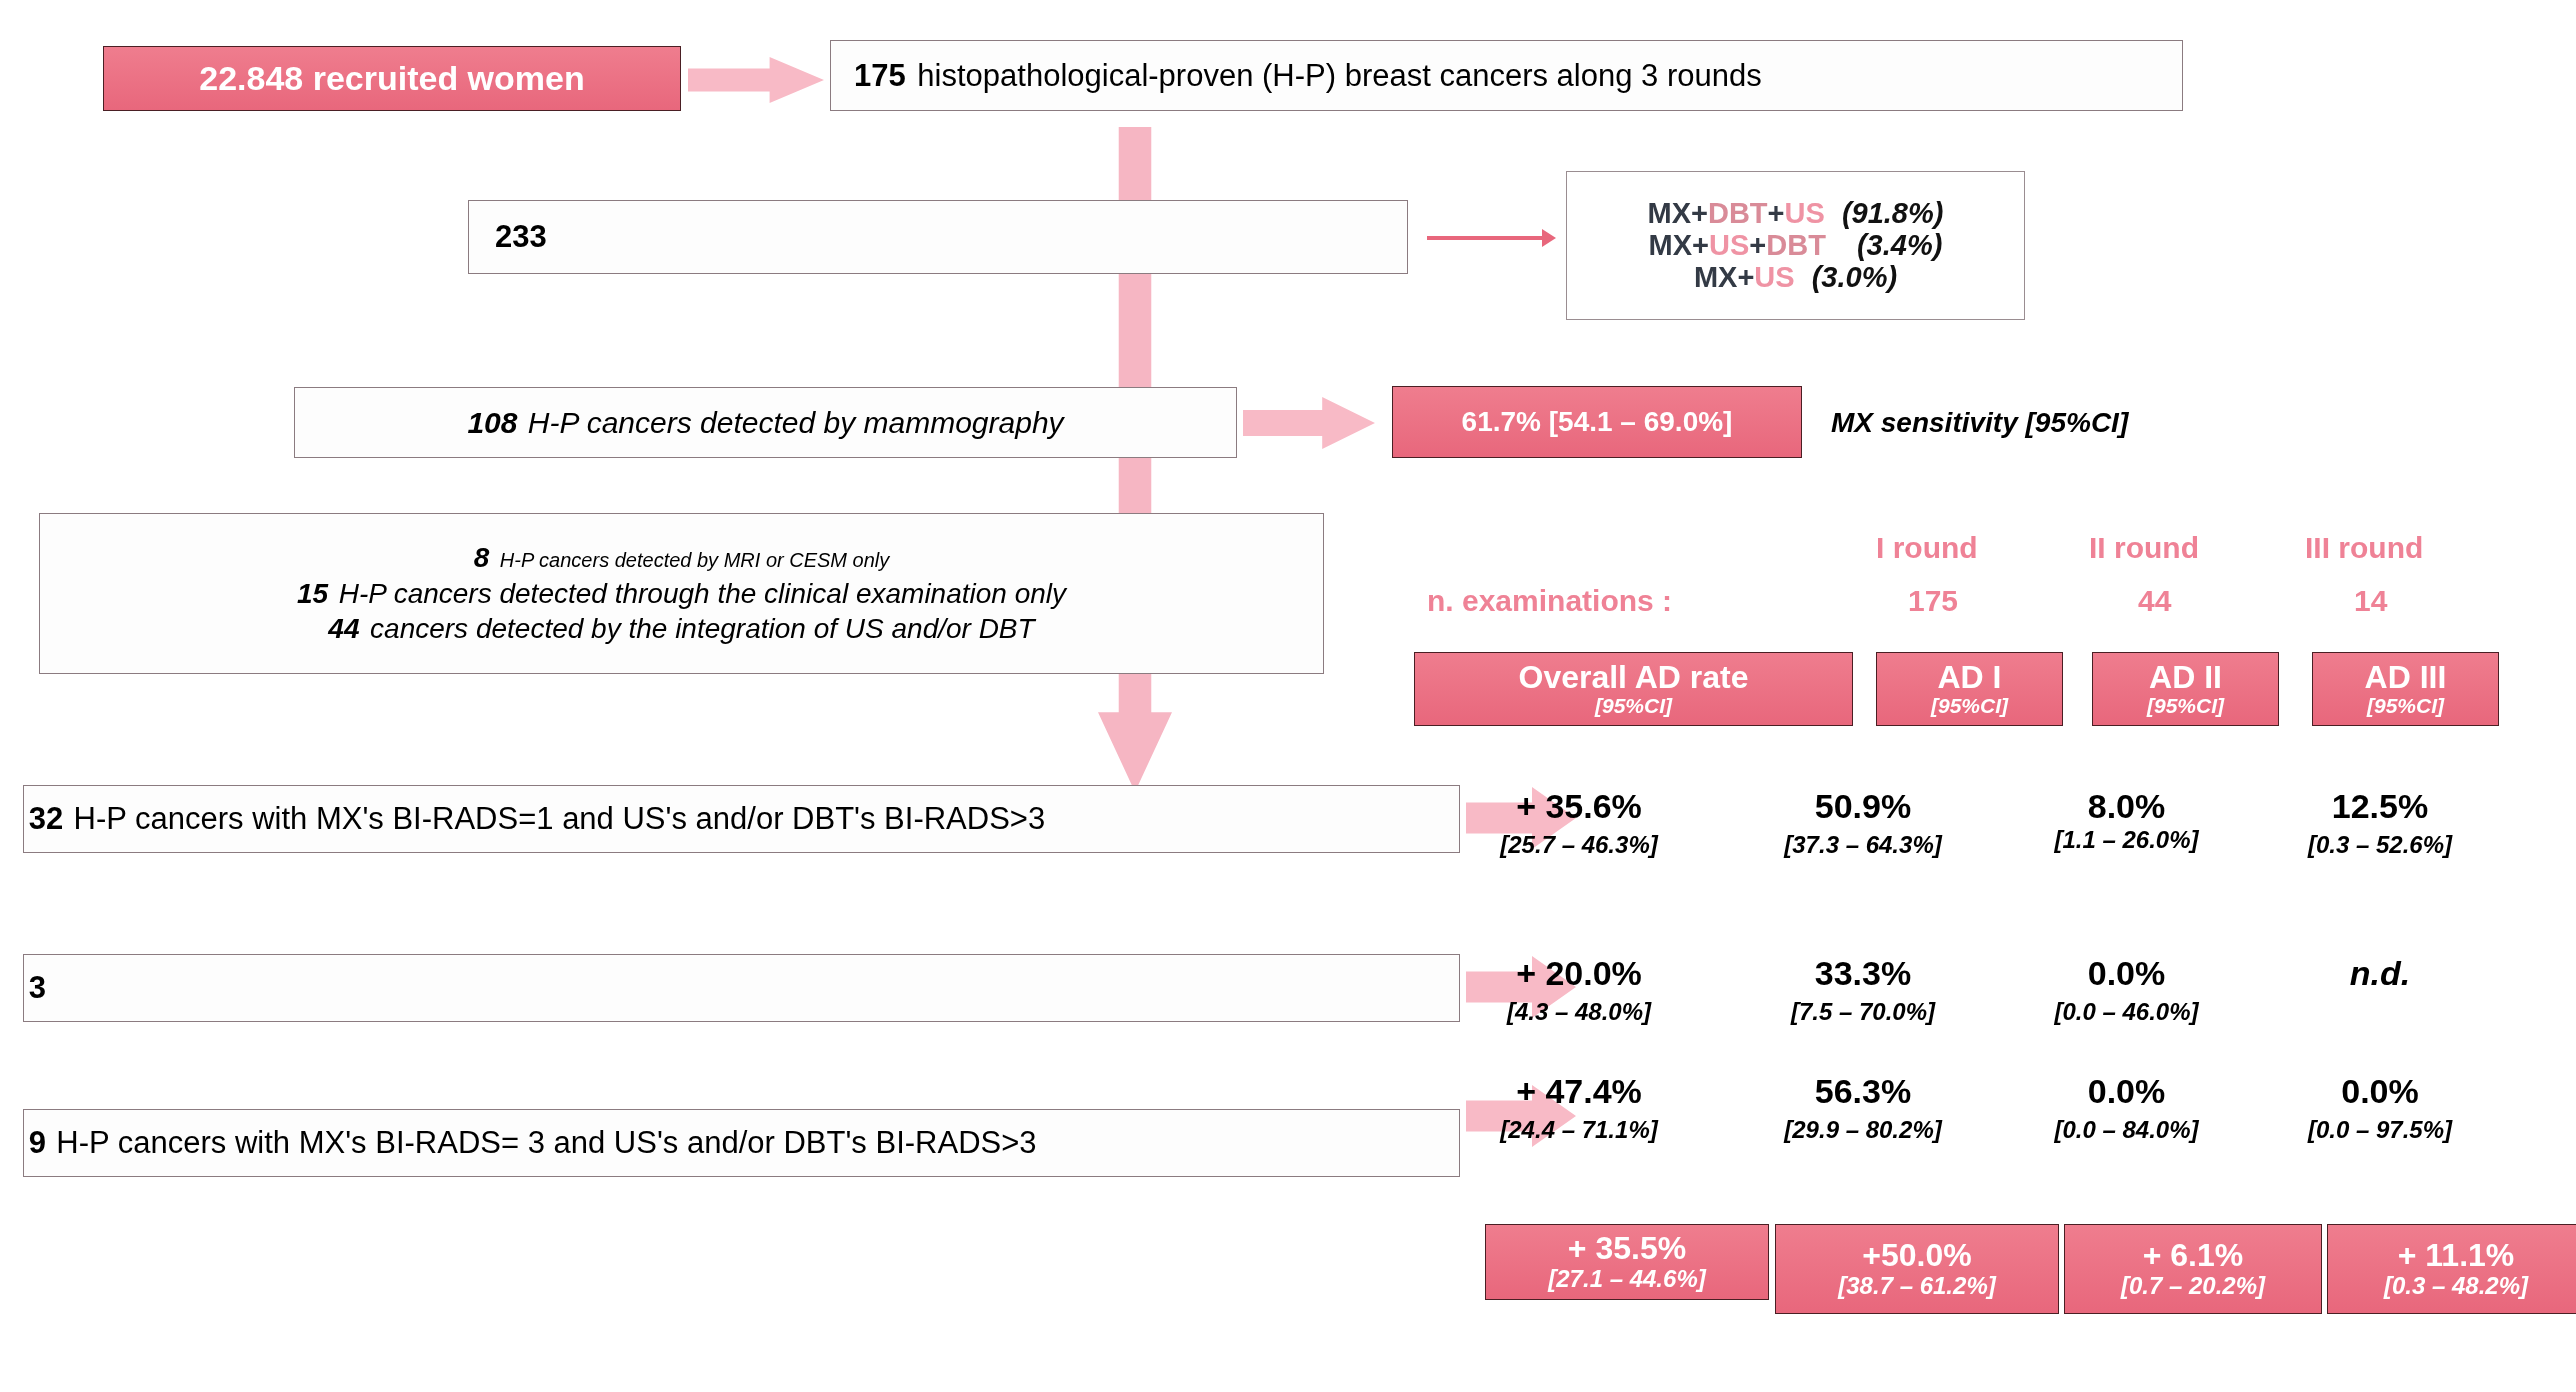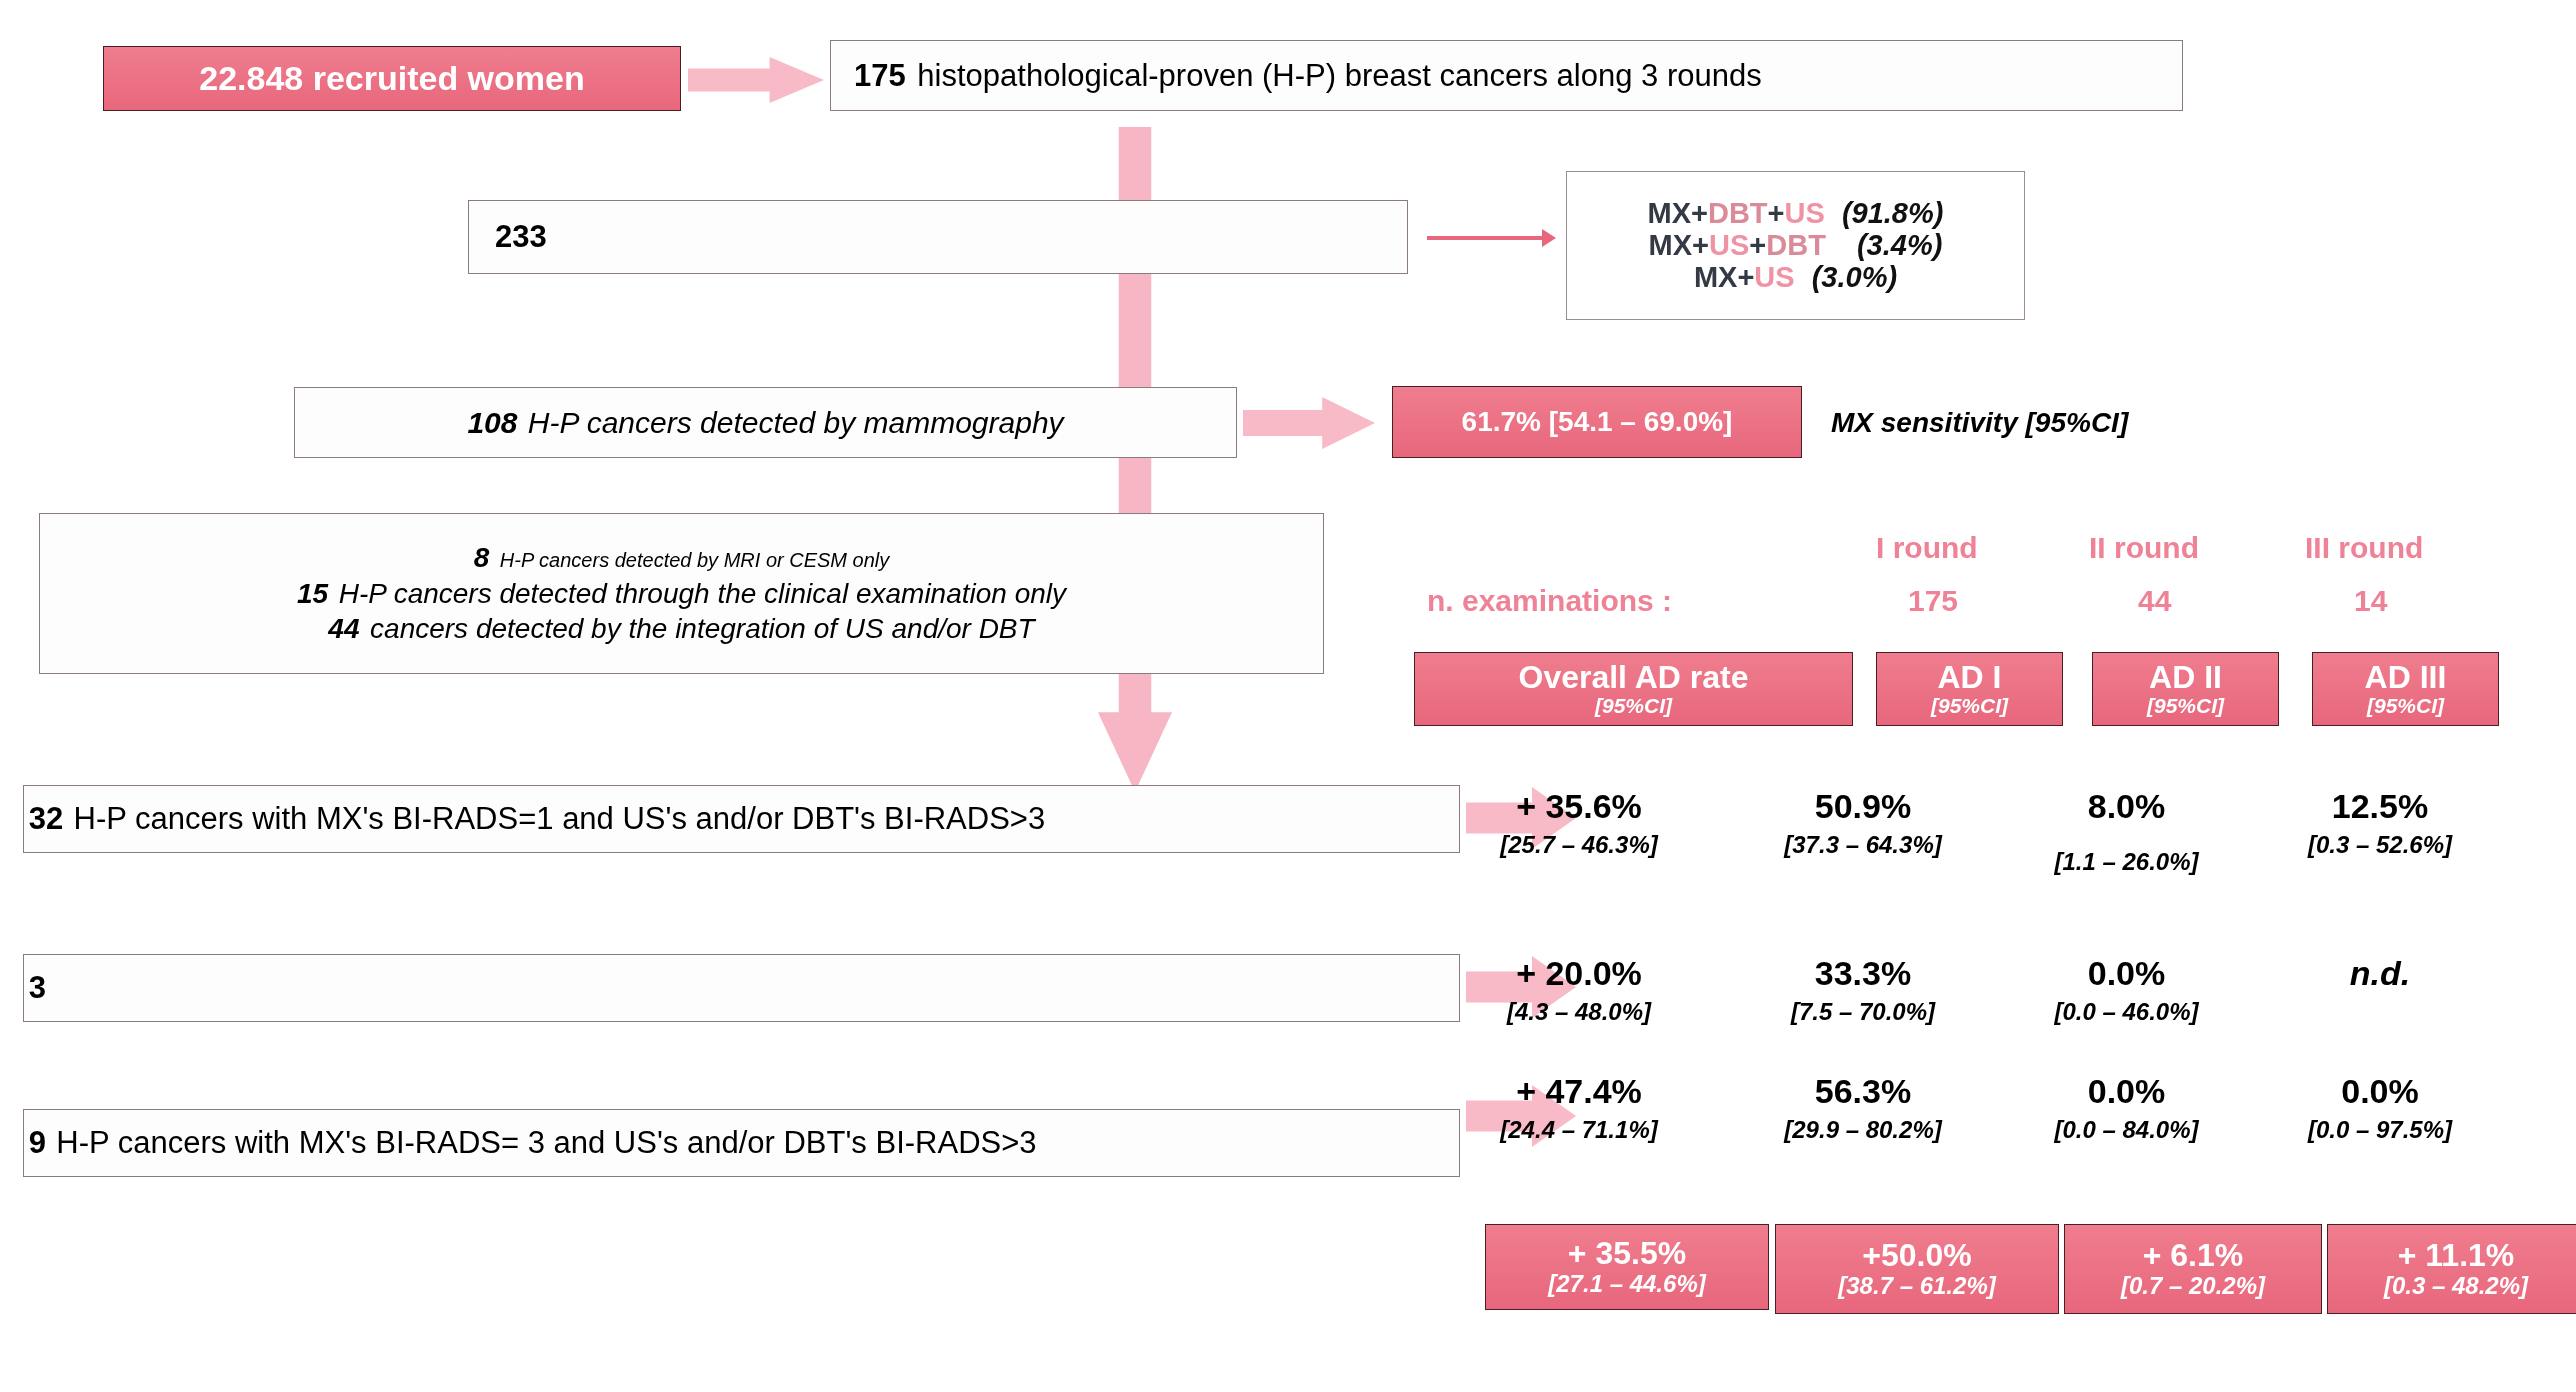--- a/index.html
+++ b/index.html
@@ -206,21 +206,21 @@
   <div class="abs cell-center" style="left:1424px; top:787px; width:310px;">
     <div class="val-main">+ 35.6%</div>
     <div class="val-ci" style="margin-top:5.2px;">[25.7 – 46.3%]</div>
   </div>
   <div class="abs cell-center" style="left:1724px; top:787px; width:278px;">
     <div class="val-main">50.9%</div>
     <div class="val-ci" style="margin-top:5.2px;">[37.3 – 64.3%]</div>
   </div>
   <div class="abs cell-center" style="left:1999px; top:787px; width:255px;">
     <div class="val-main">8.0%</div>
-    <div class="val-ci" style="margin-top:22px;font-style:italic;">[1.1 – 26.0%]</div>
+    <div class="val-ci" style="margin-top:0;font-style:italic;">[1.1 – 26.0%]</div>
   </div>
   <div class="abs cell-center" style="left:2241px; top:787px; width:278px;">
     <div class="val-main">12.5%</div>
     <div class="val-ci" style="margin-top:5.2px;">[0.3 – 52.6%]</div>
   </div>
 
   <div class="abs whitebox" style="left:22.6px; top:954px; width:1437px; height:68px; flex-direction:row; justify-content:flex-start; padding-left:5.2px;">
     <span class="row-text">3</span>
   </div>
   <div class="abs arrow-shape-right" style="left:1466px; top:956px; width:110px; height:62px;"></div>
@@ -258,21 +258,21 @@
   </div>
   <div class="abs cell-center" style="left:1999px; top:1072px; width:255px;">
     <div class="val-main">0.0%</div>
     <div class="val-ci" style="margin-top:5.2px;">[0.0 – 84.0%]</div>
   </div>
   <div class="abs cell-center" style="left:2241px; top:1072px; width:278px;">
     <div class="val-main">0.0%</div>
     <div class="val-ci" style="margin-top:5.2px;">[0.0 – 97.5%]</div>
   </div>
 
-  <div class="abs pinkbox" style="left:1485px; top:1224px; width:284px; height:86px;">
+  <div class="abs pinkbox" style="left:1485px; top:1224px; width:284px; height:76px;">
     <div class="summary-main">+ 35.5%</div>
     <div class="summary-ci">[27.1 – 44.6%]</div>
   </div>
   <div class="abs pinkbox" style="left:1775px; top:1224px; width:284px; height:90px;">
     <div class="summary-main">+50.0%</div>
     <div class="summary-ci">[38.7 – 61.2%]</div>
   </div>
   <div class="abs pinkbox" style="left:2064px; top:1224px; width:258px; height:90px;">
     <div class="summary-main">+ 6.1%</div>
     <div class="summary-ci">[0.7 – 20.2%]</div>

